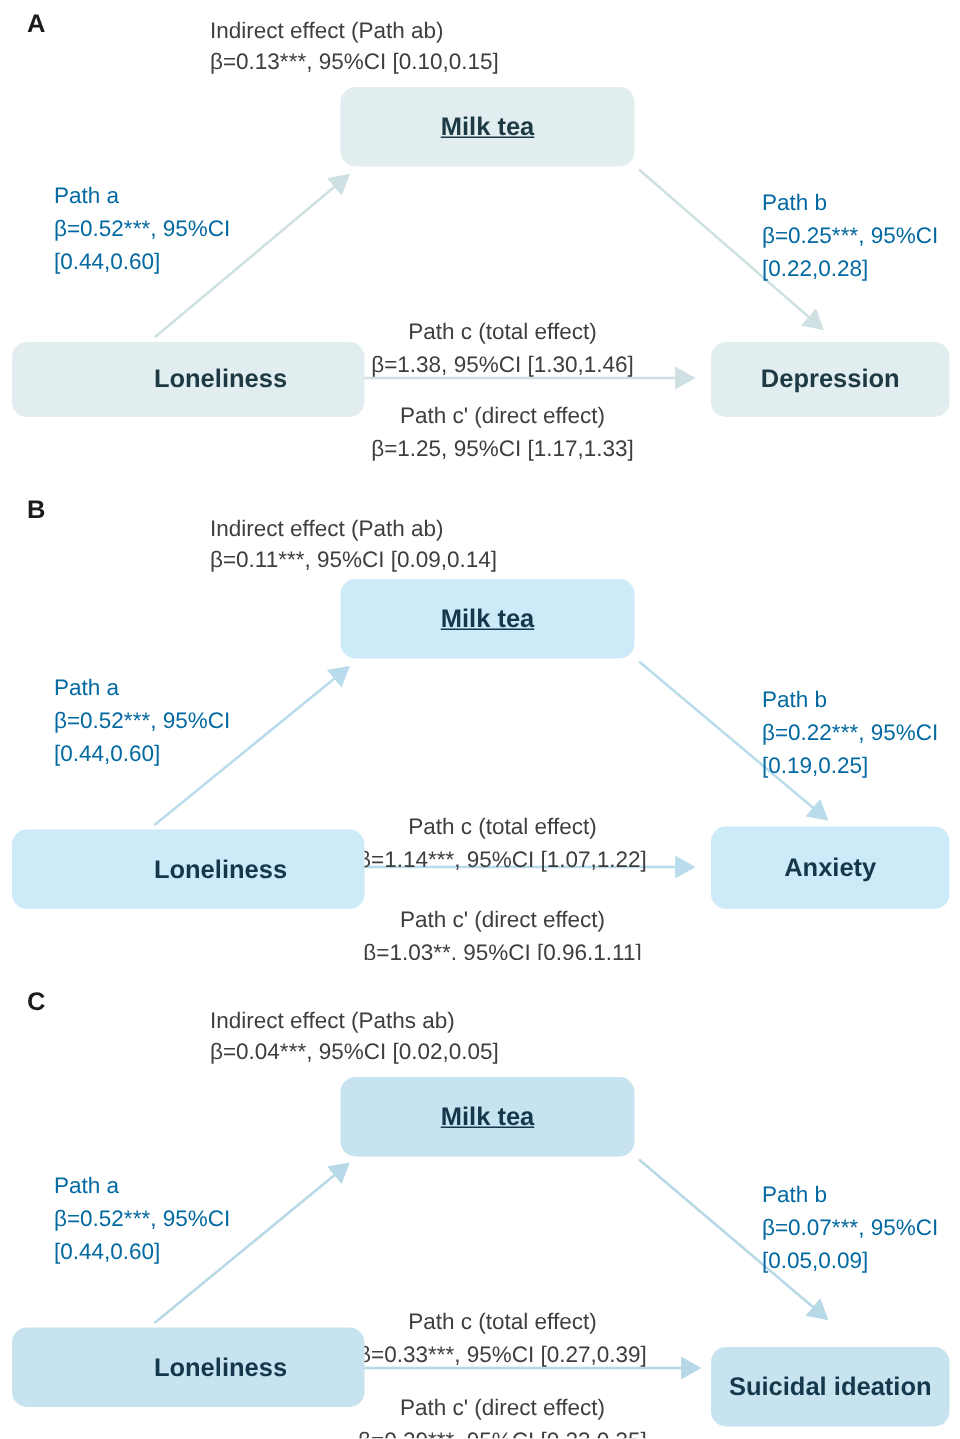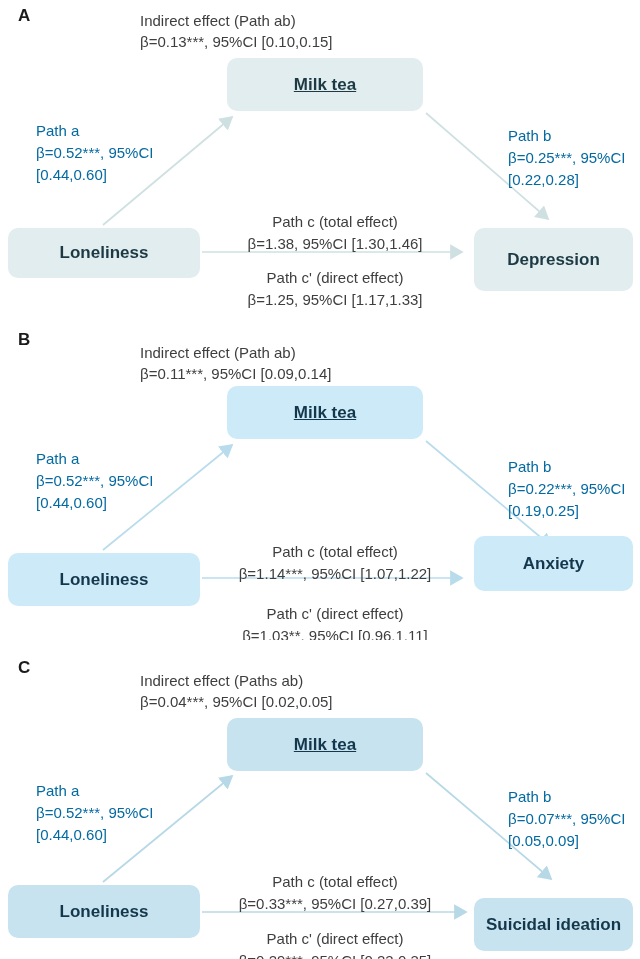--- a/index.html
+++ b/index.html
@@ -18,27 +18,27 @@
   .p0 .indirect{top:10px;}
   .p1 .indirect{top:22px;}
   .p2 .indirect{top:30px;}
   .box{position:absolute;border-radius:10px;background:var(--box-fill,#dcecf2);
        display:flex;align-items:center;justify-content:center;
        font-size:17px;font-weight:700;color:var(--box-text,#173545);}
   .mediator{left:227px;width:196px;height:53px;text-decoration:underline;}
   .p0 .mediator{top:58px;}
   .p1 .mediator{top:66px;}
   .p2 .mediator{top:78px;}
-  .predictor{left:8px;width:192px;}
+  .predictor{left:8px;width:192px;padding-left:43px;}
   .p0 .predictor{top:228px;height:50px;}
   .p1 .predictor{top:233px;height:53px;}
   .p2 .predictor{top:245px;height:53px;}
   .outcome{left:474px;width:159px;}
-  .p0 .outcome{top:228px;height:63px;}
-  .p1 .outcome{top:216px;height:55px;}
+  .p0 .outcome{top:228px;height:50px;}
+  .p1 .outcome{top:231px;height:55px;}
   .p2 .outcome{top:258px;height:53px;}
   .side{position:absolute;font-size:15px;line-height:22px;color:#0369a1;}
   .side div{white-space:nowrap;}
   .path-a{left:36px;}
   .p0 .path-a{top:120px;}
   .p1 .path-a{top:128px;}
   .p2 .path-a{top:140px;}
   .path-b{left:508px;}
   .p0 .path-b{top:125px;}
   .p1 .path-b{top:136px;}

